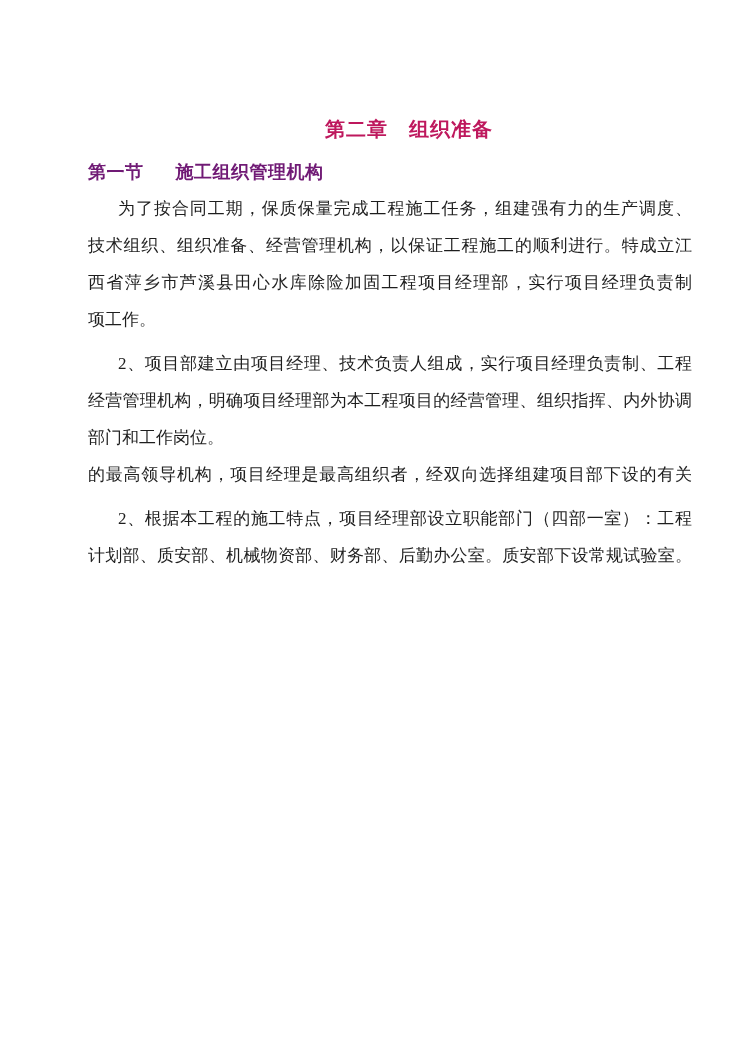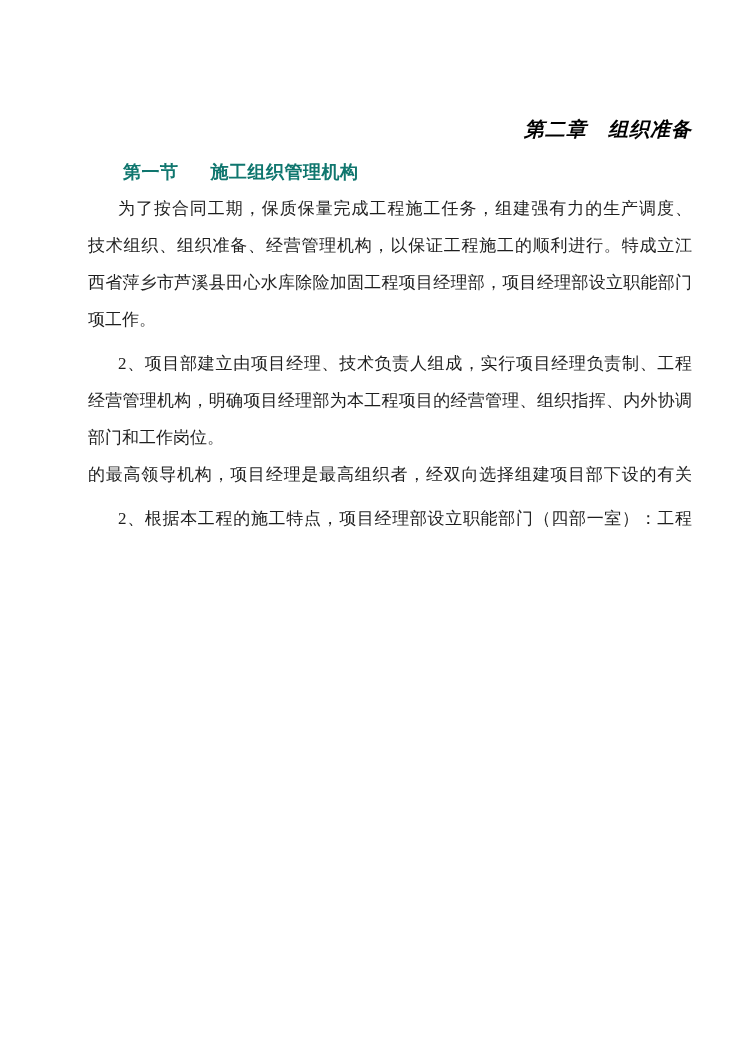--- a/index.html
+++ b/index.html
@@ -19,41 +19,39 @@
   .content {
     position: absolute;
     left: 88px;
     top: 0;
     width: 604px;
   }
   .doc-title {
     margin-top: 116px;
     height: 26px;
     line-height: 26px;
-    text-align: right;
+    text-align: center;
     
     padding-left: 38px;
     font-family: "Liberation Sans", "DejaVu Sans", sans-serif;
     font-weight: bold;
     font-size: 20px;
     letter-spacing: 1px;
-    color: #000000;
-    font-style: italic;
+    color: #be185d;
   }
   .section-heading {
     margin-top: 17px;
     height: 27px;
     line-height: 27px;
     font-family: "Liberation Sans", "DejaVu Sans", sans-serif;
     font-weight: bold;
     font-size: 18px;
     letter-spacing: 0.5px;
-    color: #0f766e;
+    color: #701a75;
     margin-bottom: 4px;
-    margin-left: 35px;
   }
   .heading-gap {
     display: inline-block;
     width: 32px;
   }
   .para {
     margin: 0 0 7px 0;
   }
   .line {
     height: 37px;
@@ -80,29 +78,30 @@
 
     <div class="doc-title">第二章　组织准备</div>
 
     <div class="section-heading">
       <span>第一节</span><span class="heading-gap"></span><span>施工组织管理机构</span>
     </div>
 
     <div class="para">
       <div class="line indent">为了按合同工期，保质保量完成工程施工任务，组建强有力的生产调度、</div>
       <div class="line">技术组织、组织准备、经营管理机构，以保证工程施工的顺利进行。特成立江</div>
-      <div class="line">西省萍乡市芦溪县田心水库除险加固工程项目经理部，项目经理部设立职能部门</div>
+      <div class="line">西省萍乡市芦溪县田心水库除险加固工程项目经理部，实行项目经理负责制</div>
       <div class="line short">项工作。</div>
     </div>
 
     <div class="para">
       <div class="line indent">2、项目部建立由项目经理、技术负责人组成，实行项目经理负责制、工程</div>
       <div class="line">经营管理机构，明确项目经理部为本工程项目的经营管理、组织指挥、内外协调</div>
       <div class="line short">部门和工作岗位。</div>
       <div class="line">的最高领导机构，项目经理是最高组织者，经双向选择组建项目部下设的有关</div>
     </div>
 
     <div class="para">
       <div class="line indent">2、根据本工程的施工特点，项目经理部设立职能部门（四部一室）：工程</div>
+      <div class="line">计划部、质安部、机械物资部、财务部、后勤办公室。质安部下设常规试验室。</div>
     </div>
 
   </div>
 </div>
 
 </body></html>

